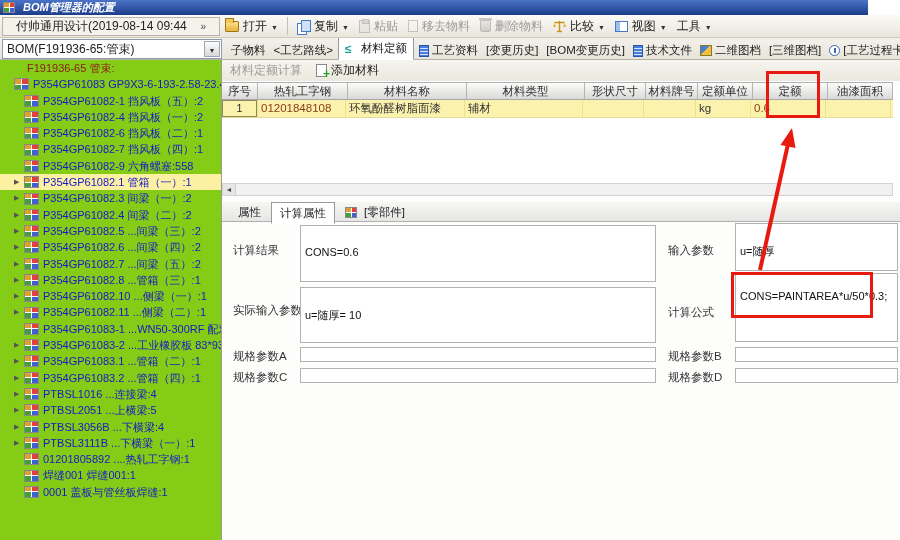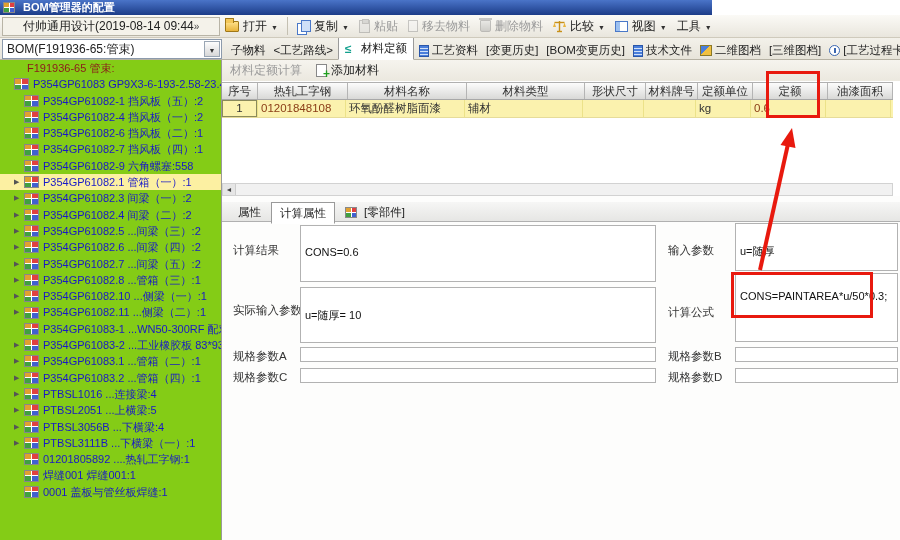--- a/index.html
+++ b/index.html
@@ -1,30 +1,30 @@
 <!DOCTYPE html>
 <html><head>
 <meta charset="utf-8">
 <style>
   * { margin:0; padding:0; box-sizing:border-box; }
   html,body { width:900px; height:540px; overflow:hidden; }
   body { font-family:"Liberation Sans","DejaVu Sans",sans-serif; font-size:12px; color:#222; background:#fff; }
   #app { position:relative; width:900px; height:540px; background:#fff; overflow:hidden; }
 
   
-  .titlebar { position:absolute; left:0; top:0; width:712px; height:15px;
-    background:linear-gradient(#4a74c8,#1c3c88); display:flex; align-items:center; padding-left:3px; }
+  .titlebar { position:absolute; left:0; top:0; width:868px; height:15px;
+    background:linear-gradient(#4a74c8,#1c3c88); display:flex; align-items:center; padding-left:3px;font-style:italic; }
   .titlebar .ttl { color:#fff; font-size:11px; font-weight:bold; margin-left:4px; white-space:nowrap; }
 
   
   .toolbar { position:absolute; left:0; top:15px; width:900px; height:23px;
     background:linear-gradient(#fbfaf6,#e9e6dd); border-bottom:1px solid #cfcabc;
     display:flex; align-items:center; padding-left:2px; }
   .profilebox { width:218px; height:19px; border:1px solid #b8b4a6; background:#f4f2ea;
-    display:flex; align-items:center; padding:0 20px; white-space:nowrap; overflow:hidden; }
+    display:flex; align-items:center; padding:0 13px; white-space:nowrap; overflow:hidden; }
   .profilebox .chev { margin-left:auto; color:#444; font-size:10px; }
   .tbtn { display:flex; align-items:center; gap:4px; padding:2px 5px; white-space:nowrap; cursor:default; }
   .tbtn.dis { color:#9a9a9a; }
   .tbtn.dis .ico { opacity:.45; filter:grayscale(1); }
   .tsep { width:1px; height:18px; background:#c4c0b2; margin:0 4px; }
   .caret::before { content:"▼"; font-size:7px; color:#333; }
 
   
   .ico { display:inline-block; position:relative; }
   .ic-folder { width:14px; height:11px; background:linear-gradient(#ffe08a,#e8b43c); border:1px solid #a07818; border-radius:1px; }

